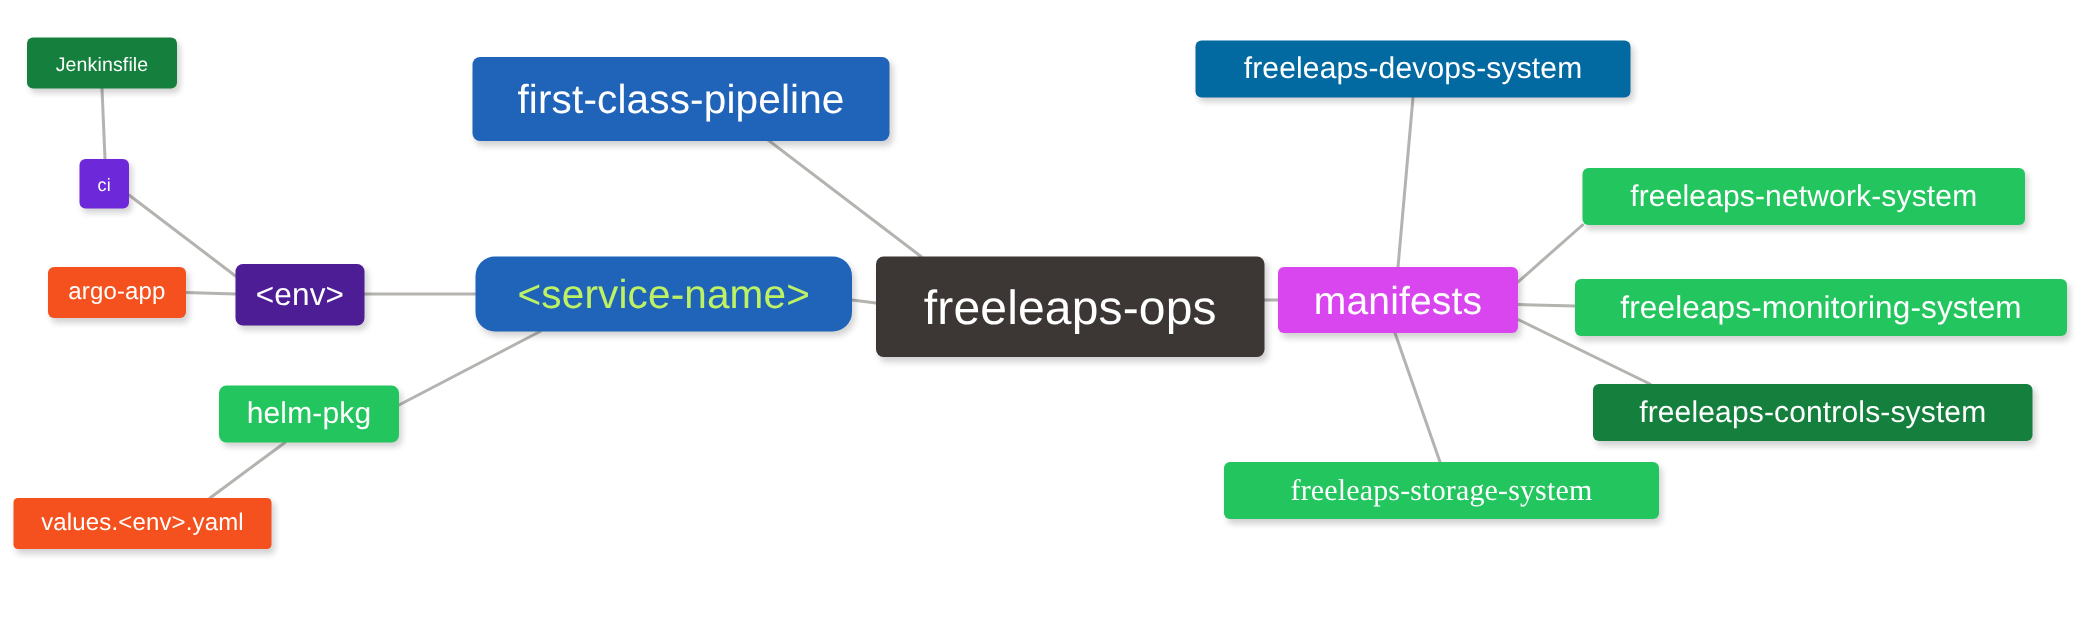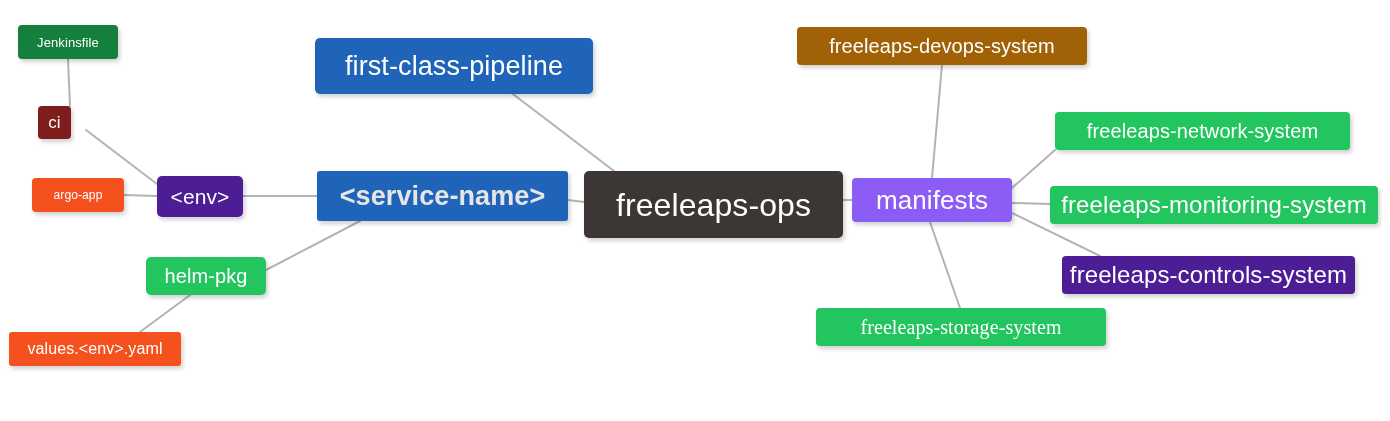--- a/index.html
+++ b/index.html
@@ -64,56 +64,56 @@
       <line x1="932" y1="178" x2="942" y2="65" class="edge" stroke="#b5b3b0"></line>
       <line x1="1012" y1="188" x2="1055" y2="150" class="edge" stroke="#b5b3b0"></line>
       <line x1="1012" y1="203" x2="1050" y2="204" class="edge" stroke="#b5b3b0"></line>
       <line x1="1012" y1="213" x2="1100" y2="256" class="edge" stroke="#b5b3b0"></line>
       <line x1="930" y1="222" x2="960" y2="308" class="edge" stroke="#b5b3b0"></line>
     </svg>
   <div id="nodes">
       <div class="node" style="left: 18px; top: 25px; width: 100px; height: 34px; background: #15803d; color: rgb(255, 255, 255); font-size: 13px; border-radius: 4px;">
         <span class="node-label">Jenkinsfile</span>
       </div>
-      <div class="node" style="left: 38px; top: 106px; width: 33px; height: 33px; background: #7f1d1d; color: rgb(255, 255, 255); font-size: 17px; border-radius: 4px;">
+      <div class="node" style="left: 53px; top: 106px; width: 33px; height: 33px; background: #6d28d9; color: rgb(255, 255, 255); font-size: 12px; border-radius: 4px;">
         <span class="node-label">ci</span>
       </div>
-      <div class="node" style="left: 32px; top: 178px; width: 92px; height: 34px; background: rgb(244, 81, 30); color: rgb(255, 255, 255); font-size: 12px; border-radius: 4px;">
+      <div class="node" style="left: 32px; top: 178px; width: 92px; height: 34px; background: rgb(244, 81, 30); color: rgb(255, 255, 255); font-size: 16px; border-radius: 4px;">
         <span class="node-label">argo-app</span>
       </div>
       <div class="node" style="left: 157px; top: 176px; width: 86px; height: 41px; background: #4c1d95; color: rgb(255, 255, 255); font-size: 21px; border-radius: 5px;">
         <span class="node-label">&lt;env&gt;</span>
       </div>
       <div class="node" style="left: 146px; top: 257px; width: 120px; height: 38px; background: rgb(34, 197, 94); color: rgb(255, 255, 255); font-size: 20px; border-radius: 5px; align-items: center;">
         <span class="node-label">helm-pkg</span>
       </div>
       <div class="node" style="left: 9px; top: 332px; width: 172px; height: 34px; background: rgb(244, 81, 30); color: rgb(255, 255, 255); font-size: 16px; border-radius: 3px;">
         <span class="node-label">values.&lt;env&gt;.yaml</span>
       </div>
       <div class="node" style="left: 315px; top: 38px; width: 278px; height: 56px; background: rgb(31, 100, 184); color: rgb(255, 255, 255); font-size: 27px; border-radius: 5px;">
         <span class="node-label">first-class-pipeline</span>
       </div>
-      <div class="node" style="left: 317px; top: 171px; width: 251px; height: 50px; background: rgb(31, 100, 184); color: #e5e5e5; font-size: 27px; border-radius: 3px; font-weight: bold;">
+      <div class="node" style="left: 317px; top: 171px; width: 251px; height: 50px; background: rgb(31, 100, 184); color: #bef264; font-size: 27px; border-radius: 13px;">
         <span class="node-label">&lt;service-name&gt;</span>
       </div>
       <div class="node" style="left: 584px; top: 171px; width: 259px; height: 67px; background: rgb(60, 55, 52); color: rgb(255, 255, 255); font-size: 32px; border-radius: 5px;">
         <span class="node-label">freeleaps-ops</span>
       </div>
-      <div class="node" style="left: 852px; top: 178px; width: 160px; height: 44px; background: #8b5cf6; color: rgb(255, 255, 255); font-size: 26px; border-radius: 4px;">
+      <div class="node" style="left: 852px; top: 178px; width: 160px; height: 44px; background: #d946ef; color: rgb(255, 255, 255); font-size: 26px; border-radius: 4px;">
         <span class="node-label">manifests</span>
       </div>
-      <div class="node" style="left: 797px; top: 27px; width: 290px; height: 38px; background: #a16207; color: rgb(255, 255, 255); font-size: 20px; border-radius: 4px;">
+      <div class="node" style="left: 797px; top: 27px; width: 290px; height: 38px; background: #0369a1; color: rgb(255, 255, 255); font-size: 20px; border-radius: 4px;">
         <span class="node-label">freeleaps-devops-system</span>
       </div>
       <div class="node" style="left: 1055px; top: 112px; width: 295px; height: 38px; background: rgb(34, 197, 94); color: rgb(255, 255, 255); font-size: 20px; border-radius: 4px;">
         <span class="node-label">freeleaps-network-system</span>
       </div>
-      <div class="node" style="left: 1050px; top: 186px; width: 328px; height: 38px; background: rgb(34, 197, 94); color: rgb(255, 255, 255); font-size: 24px; border-radius: 4px;">
+      <div class="node" style="left: 1050px; top: 186px; width: 328px; height: 38px; background: rgb(34, 197, 94); color: rgb(255, 255, 255); font-size: 21px; border-radius: 4px;">
         <span class="node-label">freeleaps-monitoring-system</span>
       </div>
-      <div class="node" style="left: 1062px; top: 256px; width: 293px; height: 38px; background: #4c1d95; color: rgb(255, 255, 255); font-size: 24px; border-radius: 4px;">
+      <div class="node" style="left: 1062px; top: 256px; width: 293px; height: 38px; background: #15803d; color: rgb(255, 255, 255); font-size: 20px; border-radius: 4px;">
         <span class="node-label">freeleaps-controls-system</span>
       </div>
       <div class="node" style="left: 816px; top: 308px; width: 290px; height: 38px; background: rgb(34, 197, 94); color: rgb(255, 255, 255); font-size: 20px; border-radius: 4px; font-family: Liberation Serif, serif;">
         <span class="node-label">freeleaps-storage-system</span>
       </div>
     </div>
 </div>
 
 </body></html>

